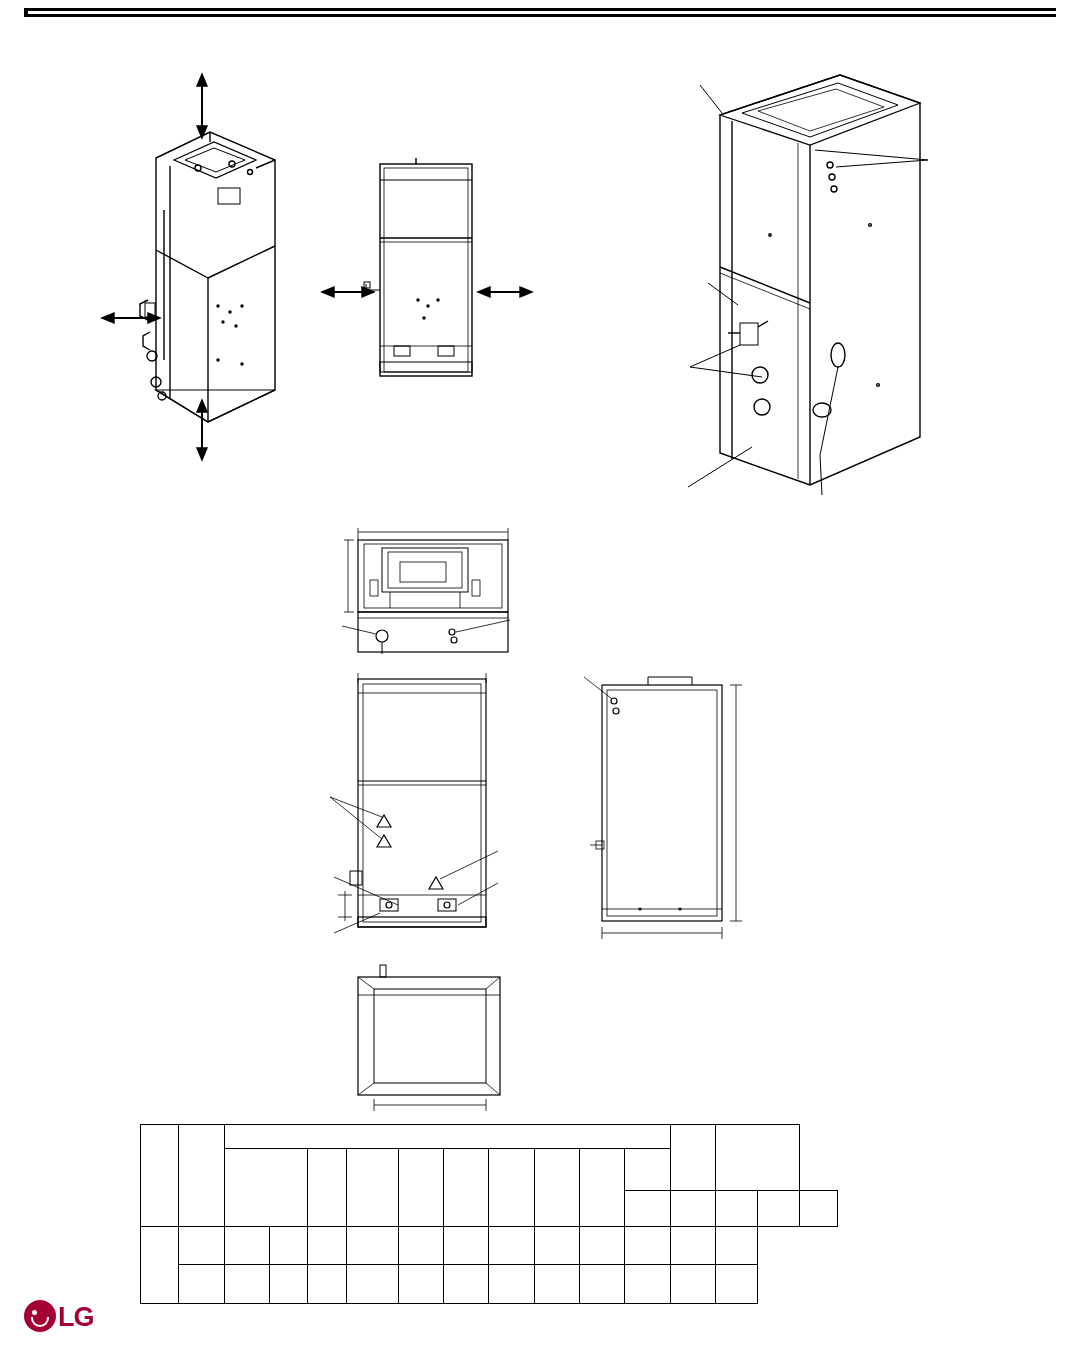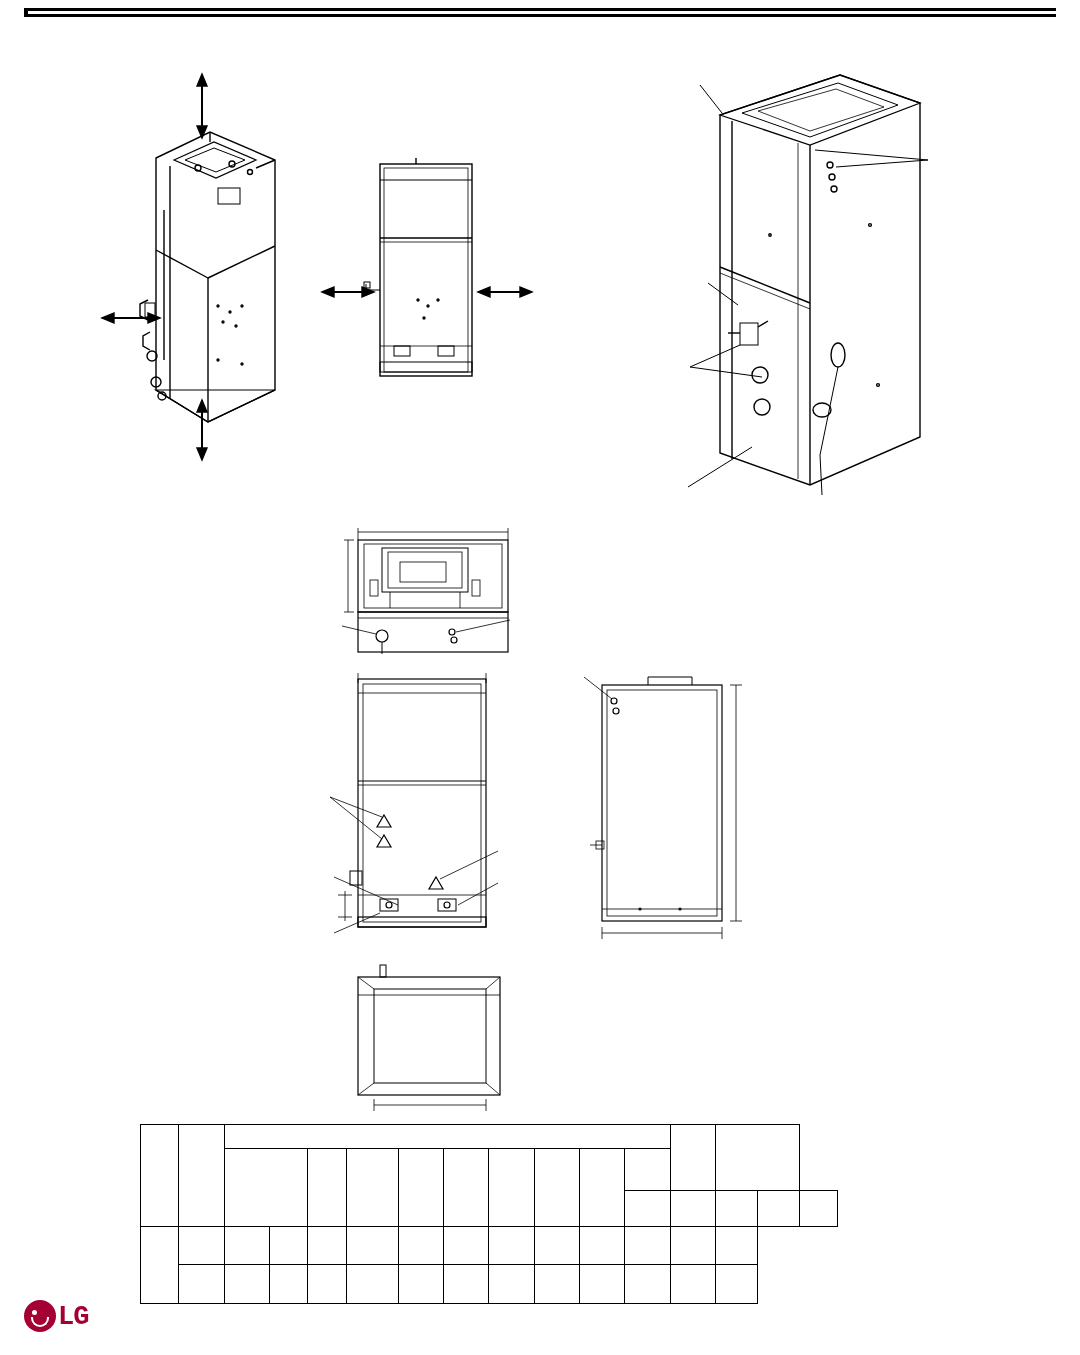--- a/index.html
+++ b/index.html
@@ -17,21 +17,21 @@
   
   .spec-table{position:absolute;left:140px;top:1124px;width:698px;height:179px;}
   .spec-table table{border-collapse:collapse;width:100%;height:100%;table-layout:fixed;}
   .spec-table td{border:1px solid #000;font-size:8px;text-align:center;vertical-align:middle;padding:0;}
 
   
   .lg-logo{position:absolute;left:24px;top:1300px;width:70px;height:34px;}
   .lg-circle{position:absolute;left:0;top:0;width:32px;height:32px;border-radius:50%;background:#a50034;}
   .lg-eye{position:absolute;left:8px;top:10px;width:5px;height:5px;border-radius:50%;background:#ffffff;}
   .lg-mouth{position:absolute;left:7px;top:17px;width:14px;height:8px;border:2px solid #ffffff;border-top:none;border-radius:0 0 10px 10px;}
-  .lg-text{position:absolute;left:34px;top:2px;font-size:27px;font-weight:bold;color:#a50034;letter-spacing:-1px;font-family:Liberation Mono, monospace;}
+  .lg-text{position:absolute;left:34px;top:2px;font-size:27px;font-weight:bold;color:#a50034;letter-spacing:-1px;font-family:Liberation Sans, sans-serif;}
 </style>
 </head>
 <body>
 
 <div class="page">
 
   <div class="top-rule">
     <div class="l1"></div>
     <div class="l2"></div>
     <div class="cap"></div>

